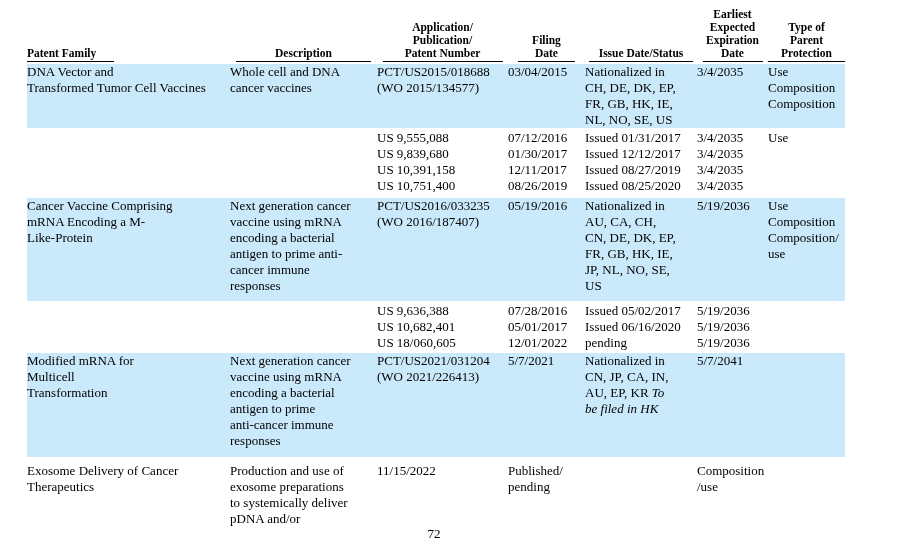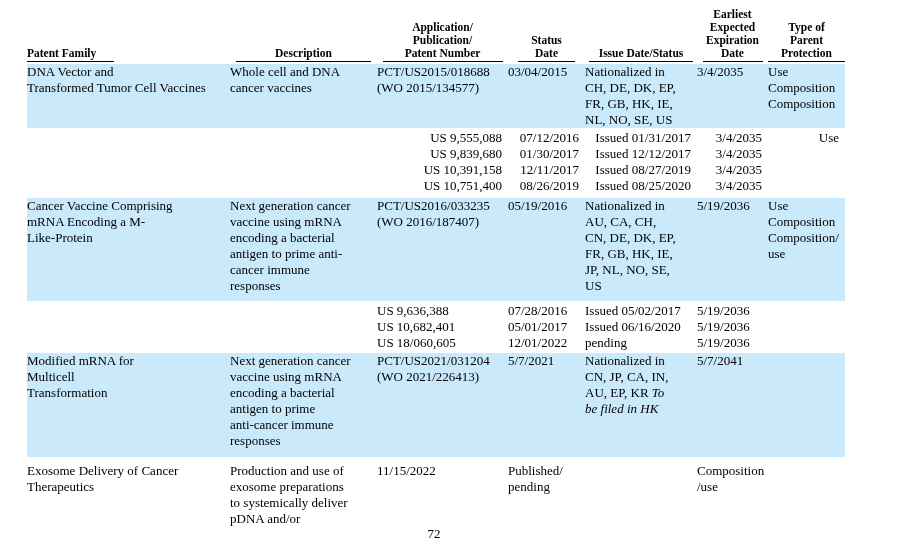--- a/index.html
+++ b/index.html
@@ -65,21 +65,21 @@
   .band {
     font-size: 13px;
     line-height: 16px;
   }
   .band .cell {
     white-space: pre-line;
     padding-right: 6px;
   }
   .blue { background: #cae9fb; }
   .b1  { margin-top: 2px; min-height: 64px; }
-  .b1b { margin-top: 2px; min-height: 64px; text-align: right; }
+  .b1b { margin-top: 2px; min-height: 64px; }
   .b2  { margin-top: 4px; min-height: 96px; padding-bottom: 7px; }
   .b2b { margin-top: 2px; min-height: 48px; font-family: Liberation Serif, serif; }
   .b3  { margin-top: 2px; min-height: 96px; padding-bottom: 8px; }
   .b4  { margin-top: 6px; min-height: 64px; }
   .it { font-style: italic; }
   
   .pagenum {
     position: absolute;
     top: 526px;
     left: 0;
@@ -101,21 +101,21 @@
       <span class="lbl">Description</span>
       <span class="rule w135"></span>
     </div>
     <div class="th">
       <span class="lbl">Application/
 Publication/
 Patent Number</span>
       <span class="rule w120"></span>
     </div>
     <div class="th">
-      <span class="lbl">Status
+      <span class="lbl">Filing
 Date</span>
       <span class="rule w57"></span>
     </div>
     <div class="th">
       <span class="lbl">Issue Date/Status</span>
       <span class="rule w104"></span>
     </div>
     <div class="th">
       <span class="lbl">Earliest
 Expected

